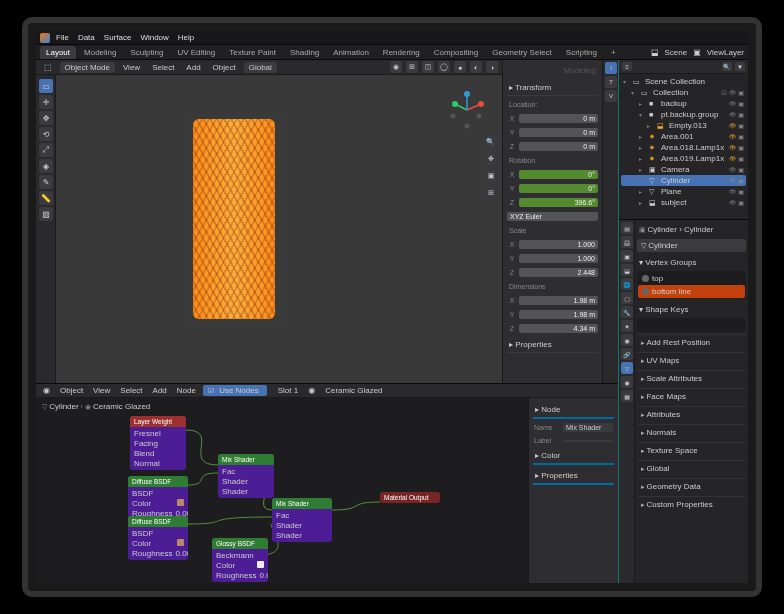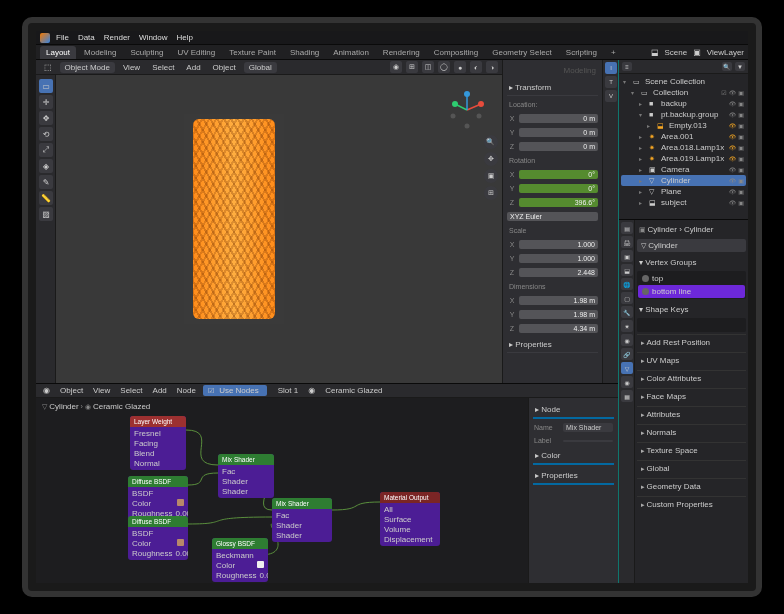--- a/index.html
+++ b/index.html
@@ -87,36 +87,36 @@
 .property-panel{flex:1;display:flex;overflow:hidden}
 .prop-tabs{width:16px;background:#2a2a2d;display:flex;flex-direction:column;padding:2px;gap:2px;border-right:1px solid #1a1a1a}
 .prop-tabs .pt{width:12px;height:12px;background:#3a3a3f;border-radius:2px;font-size:6px;display:flex;align-items:center;justify-content:center;cursor:pointer}
 .prop-tabs .pt.active{background:#4772b3}
 .prop-body{flex:1;padding:2px;display:flex;flex-direction:column;gap:2px;overflow:hidden}
 .prop-body .crumb2{font-size:7px;color:#888;padding:3px 2px}
 .prop-body .field{background:#3a3a3f;border-radius:2px;padding:2px 4px;font-size:7px}
 .prop-body .section{font-size:8px;color:#ccc;padding:4px 2px 2px}
 .prop-body .list{background:#1d1d1f;border-radius:2px;padding:1px}
 .prop-body .list .li{padding:2px 4px;font-size:7px;display:flex;align-items:center;gap:3px;border-radius:2px}
-.prop-body .list .li.sel{background:#6d28d9;color:#fff}
+.prop-body .list .li.sel{background:#c2410c;color:#fff}
 .prop-body .list .li .d{width:7px;height:7px;border-radius:50%;background:#666}
 .prop-body .acc{font-size:7px;color:#aaa;padding:3px 4px;border-top:1px solid #333;cursor:pointer}
 .vp-wrap{flex:1;display:flex;flex-direction:column;overflow:hidden}
 </style>
 </head>
 <body>
 
 <div class="tablet">
 <div class="screen">
 
 <div class="topbar">
   <div class="logo"></div>
   <span>File</span>
   <span>Data</span>
-  <span>Render</span>
+  <span>Surface</span>
   <span>Window</span>
   <span>Help</span>
 </div>
 
 <div class="tabbar">
   <span class="tab active">Layout</span>
   <span class="tab">Modeling</span>
   <span class="tab">Sculpting</span>
   <span class="tab">UV Editing</span>
   <span class="tab">Texture Paint</span>
@@ -385,34 +385,20 @@
                       <span>Shader</span>
                     </div>
       <div class="r">
                       <span>Shader</span>
                     </div>
     </div>
   </div>
 
   <div class="node darkred" style="left:344px;top:94px;width:60px">
     <div class="nh">Material Output</div>
-    <div class="nb">
-      <div class="r">
-                      <span>All</span>
-                    </div>
-      <div class="r">
-                      <span>Surface</span>
-                    </div>
-      <div class="r">
-                      <span>Volume</span>
-                    </div>
-      <div class="r">
-                      <span>Displacement</span>
-                    </div>
-    </div>
   </div>
 </div>
 
 <div class="ne-side">
   <div class="hdr">▸ <span>Node</span></div>
   <div class="row">
                   <div class="lbl">Name</div>
                   <div class="val">Mix Shader</div>
                 </div>
   <div class="row">
@@ -571,21 +557,21 @@
                 </div>
       <div class="li sel">
                   <div class="d"></div>
                   <span>bottom line</span>
                 </div>
     </div>
     <div class="section">▾ <span>Shape Keys</span></div>
     <div class="list" style="height:14px"></div>
     <div class="acc">▸ <span>Add Rest Position</span></div>
     <div class="acc">▸ <span>UV Maps</span></div>
-    <div class="acc">▸ <span>Color Attributes</span></div>
+    <div class="acc">▸ <span>Scale Attributes</span></div>
     <div class="acc">▸ <span>Face Maps</span></div>
     <div class="acc">▸ <span>Attributes</span></div>
     <div class="acc">▸ <span>Normals</span></div>
     <div class="acc">▸ <span>Texture Space</span></div>
     <div class="acc">▸ <span>Global</span></div>
     <div class="acc">▸ <span>Geometry Data</span></div>
     <div class="acc">▸ <span>Custom Properties</span></div>
   </div>
 </div>
 </div>

